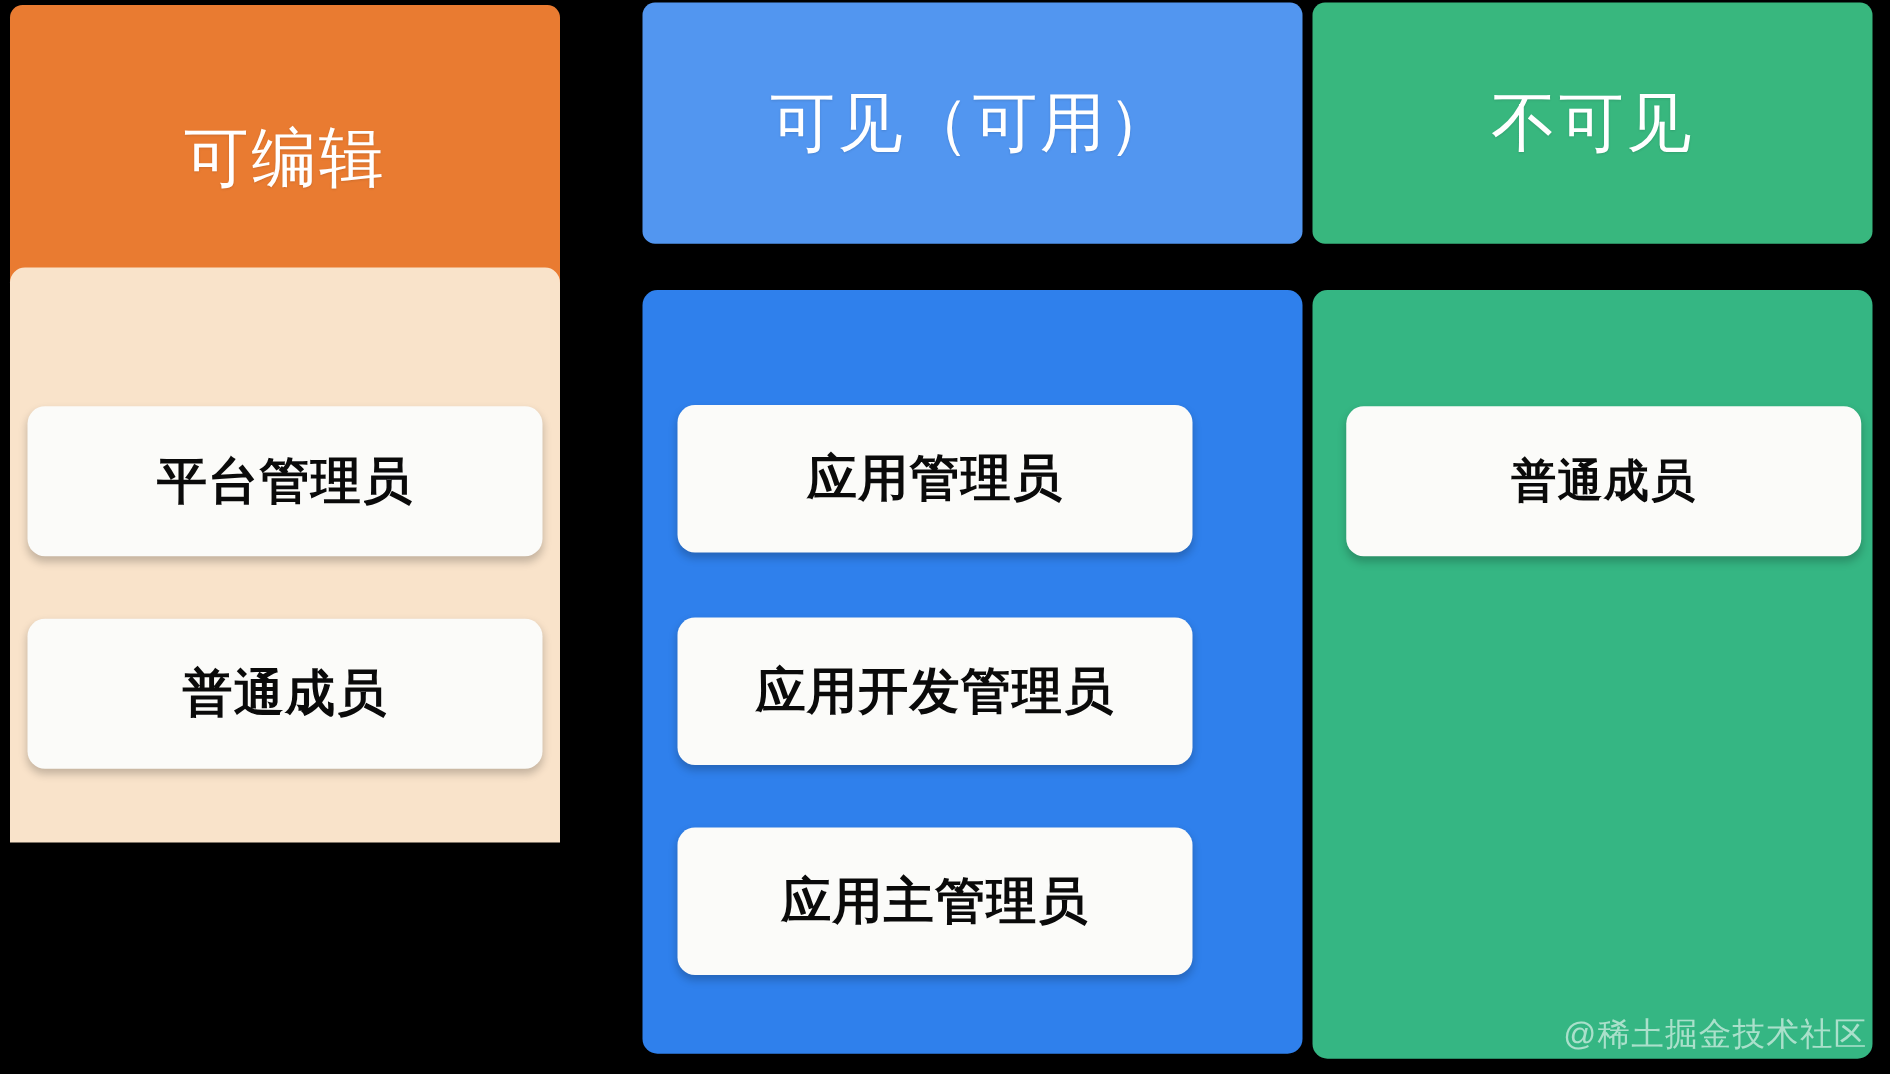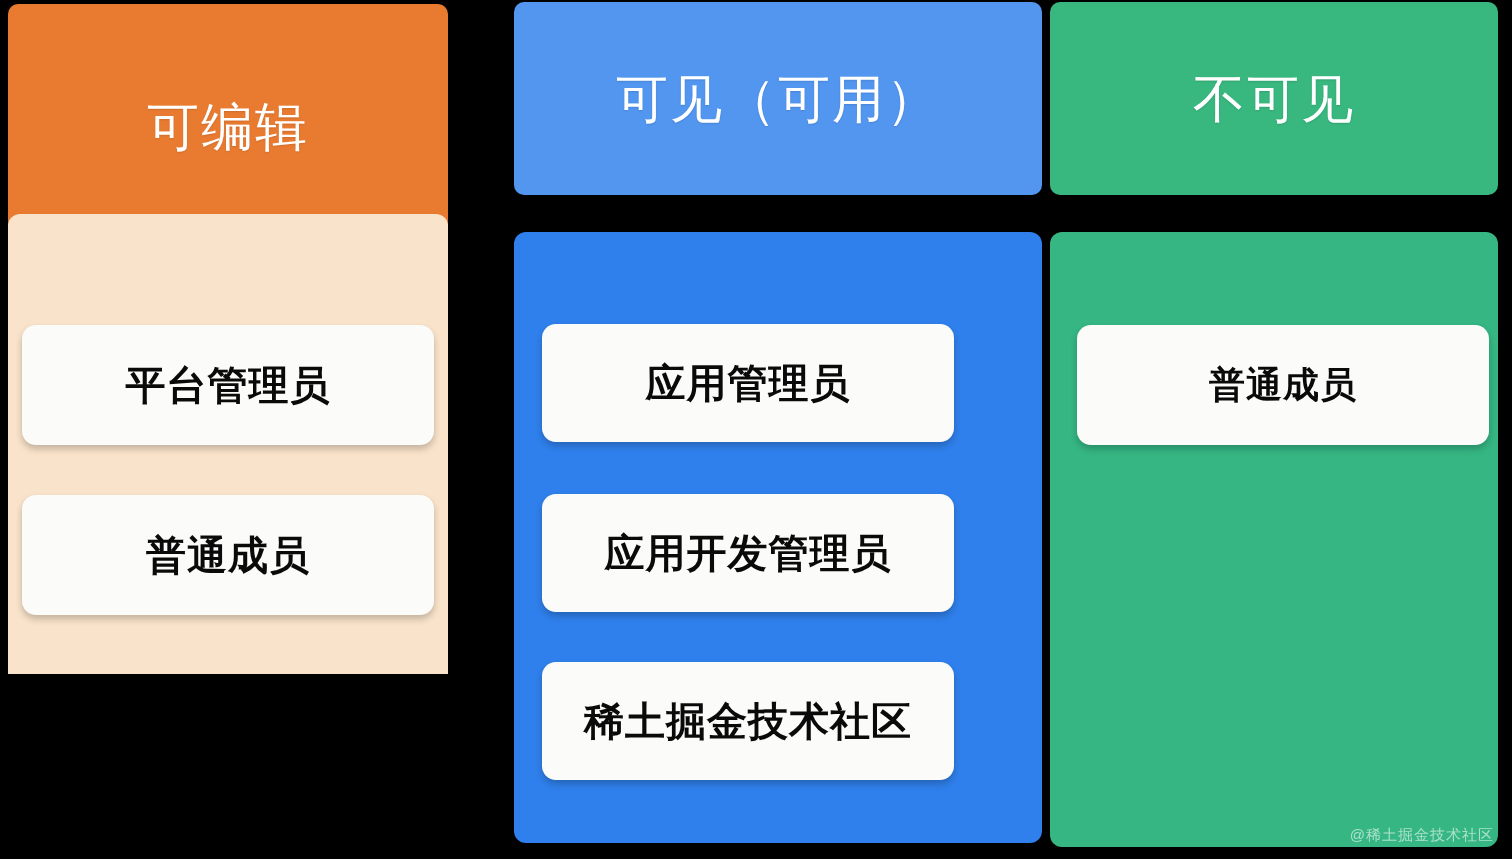--- a/index.html
+++ b/index.html
@@ -124,21 +124,21 @@
   }
   #col-invisible .role-card { left: 27px; width: 412px; height: 120px; }
   #col-invisible .role-card-label { font-size: 36px; }
   #ic-card-0 { top: 93px; }
 
   
   #watermark {
     position: absolute;
     right: 18px;
     bottom: 14px;
-    font-size: 15px;
+    font-size: 26px;
     color: rgba(255,255,255,0.58);
     letter-spacing: 1px;
     white-space: nowrap;
     user-select: none;
     margin-top: 20px;
   }
 </style>
 </head>
 <body>
 
@@ -168,21 +168,21 @@
     </div>
 
     <div class="col-body">
       <div class="role-card" id="vc-card-0">
         <span class="role-card-label">应用管理员</span>
       </div>
       <div class="role-card" id="vc-card-1">
         <span class="role-card-label">应用开发管理员</span>
       </div>
       <div class="role-card" id="vc-card-2">
-        <span class="role-card-label">稀土掘金技术社区</span>
+        <span class="role-card-label">应用主管理员</span>
       </div>
     </div>
 
   </div>
 
   <div class="column" id="col-invisible">
 
     <div class="col-header">
       <span class="col-header-label">不可见</span>
     </div>

